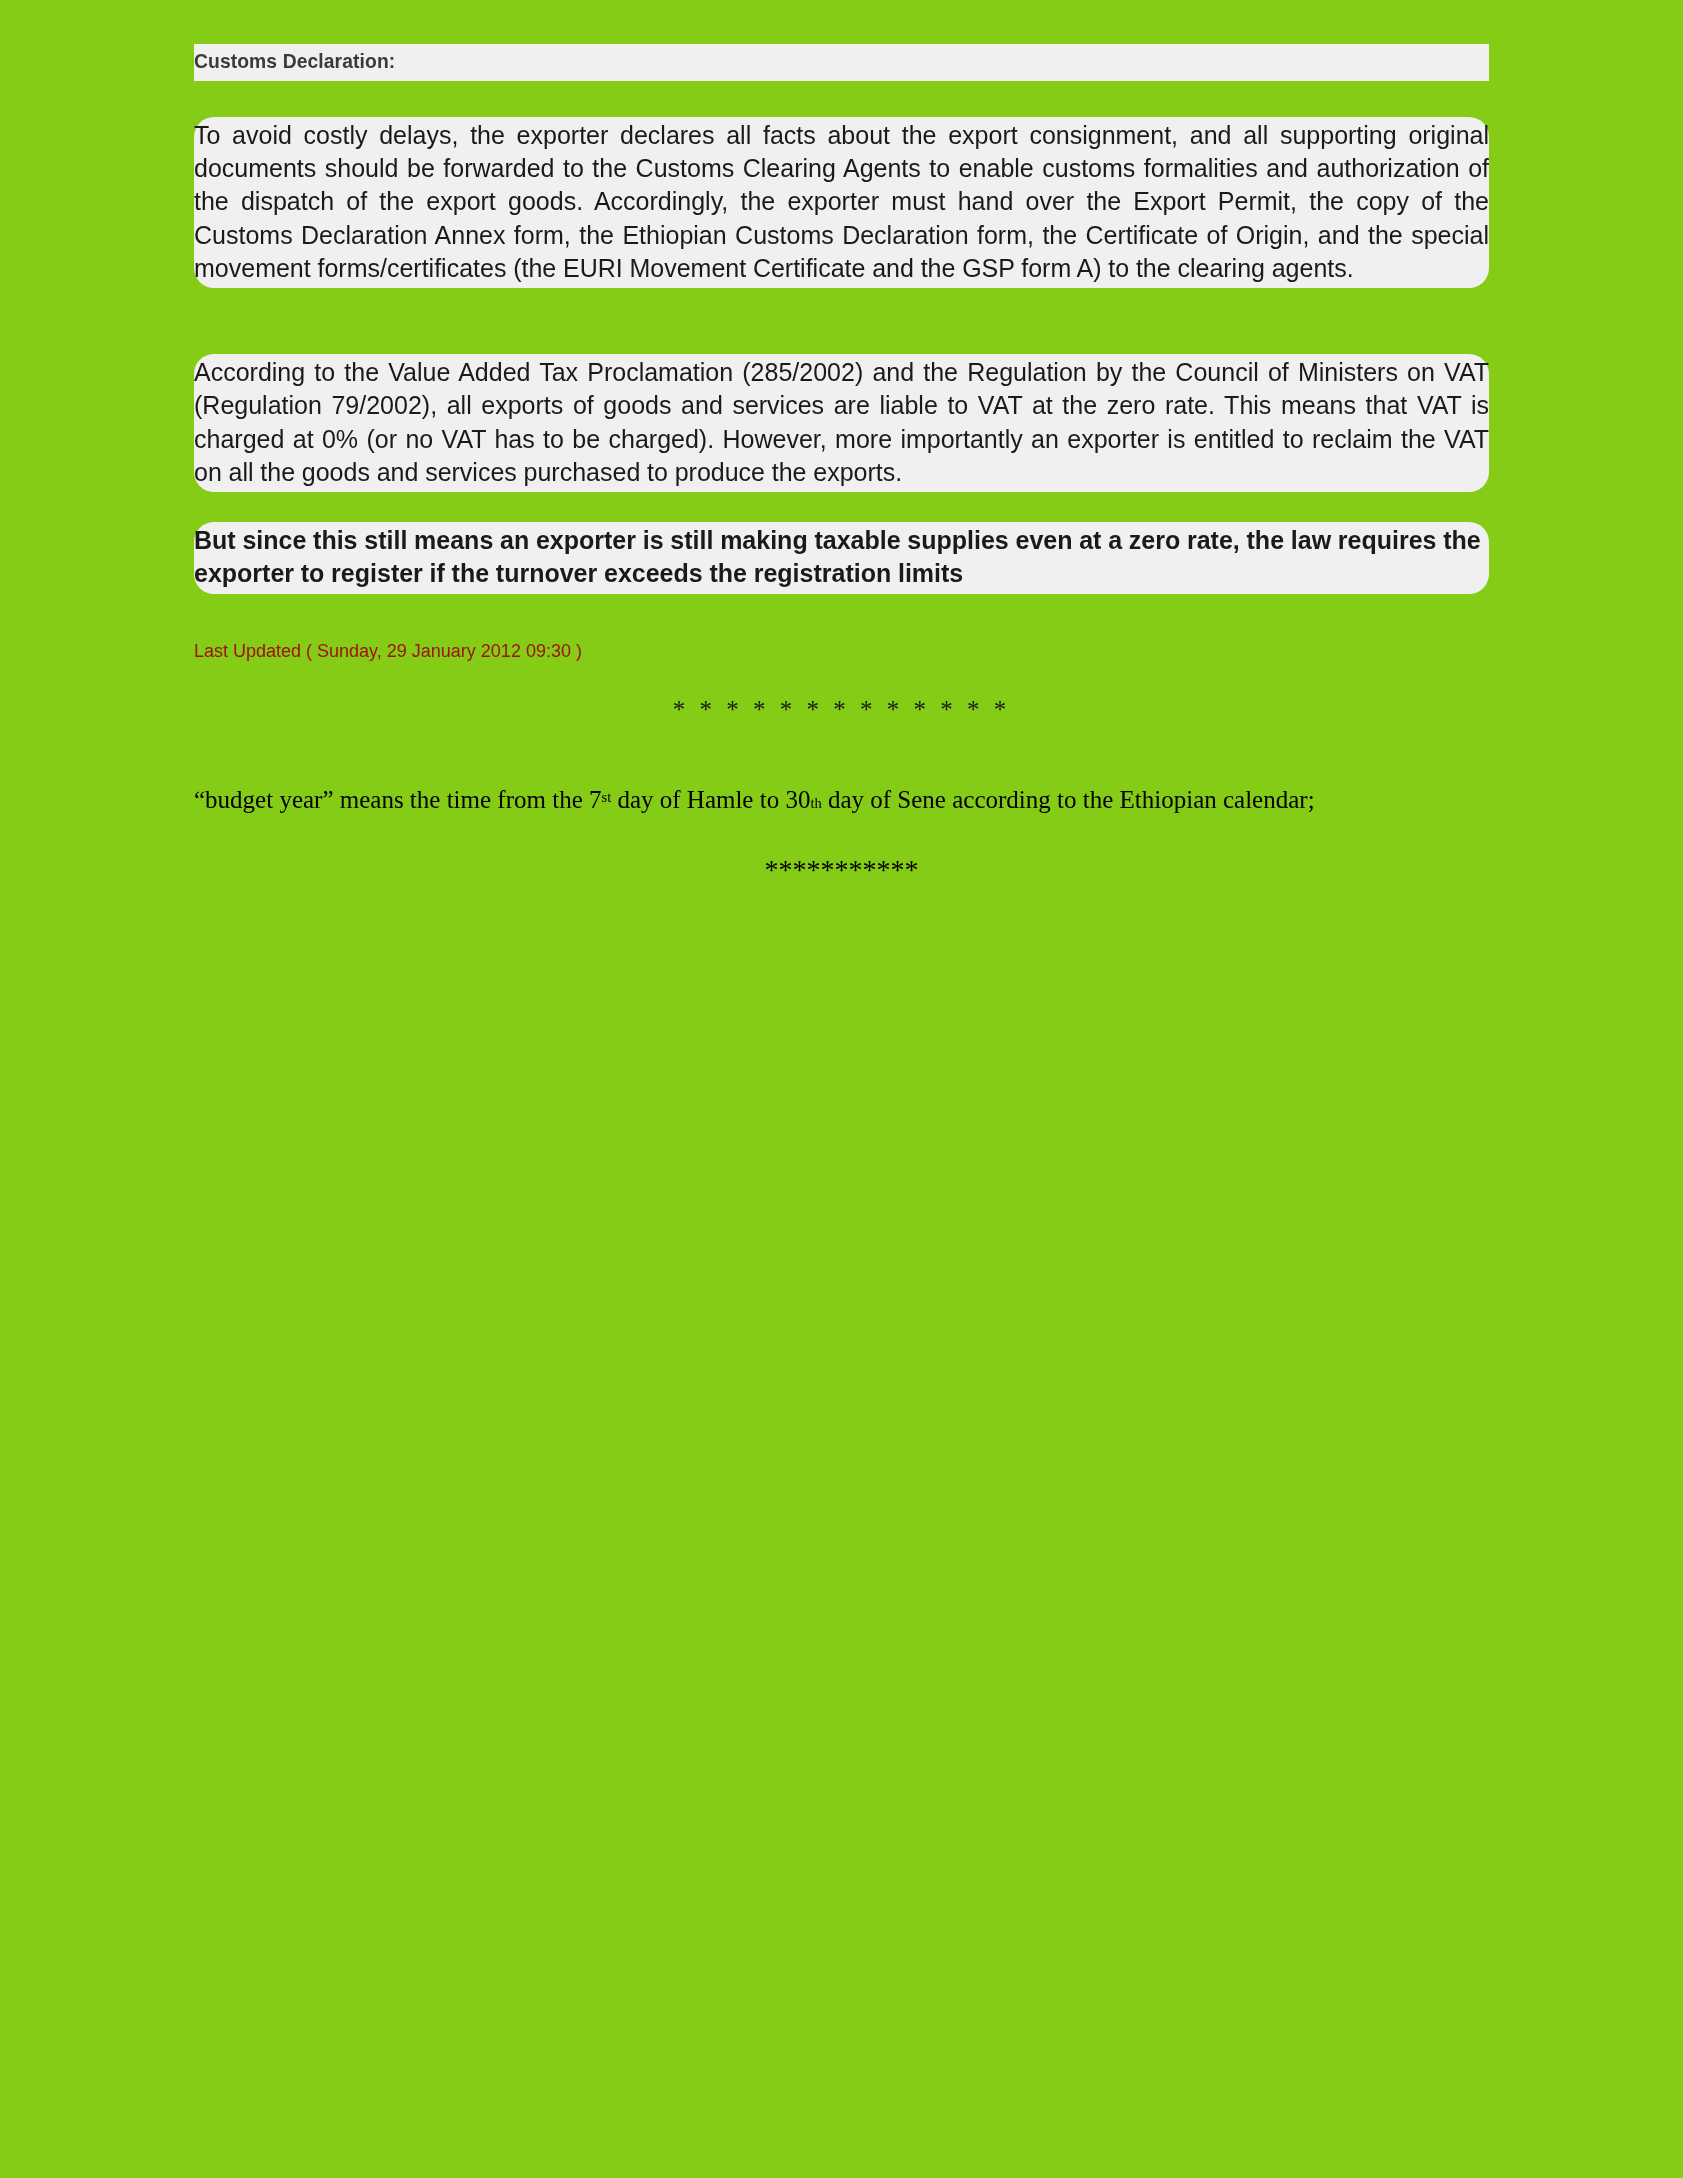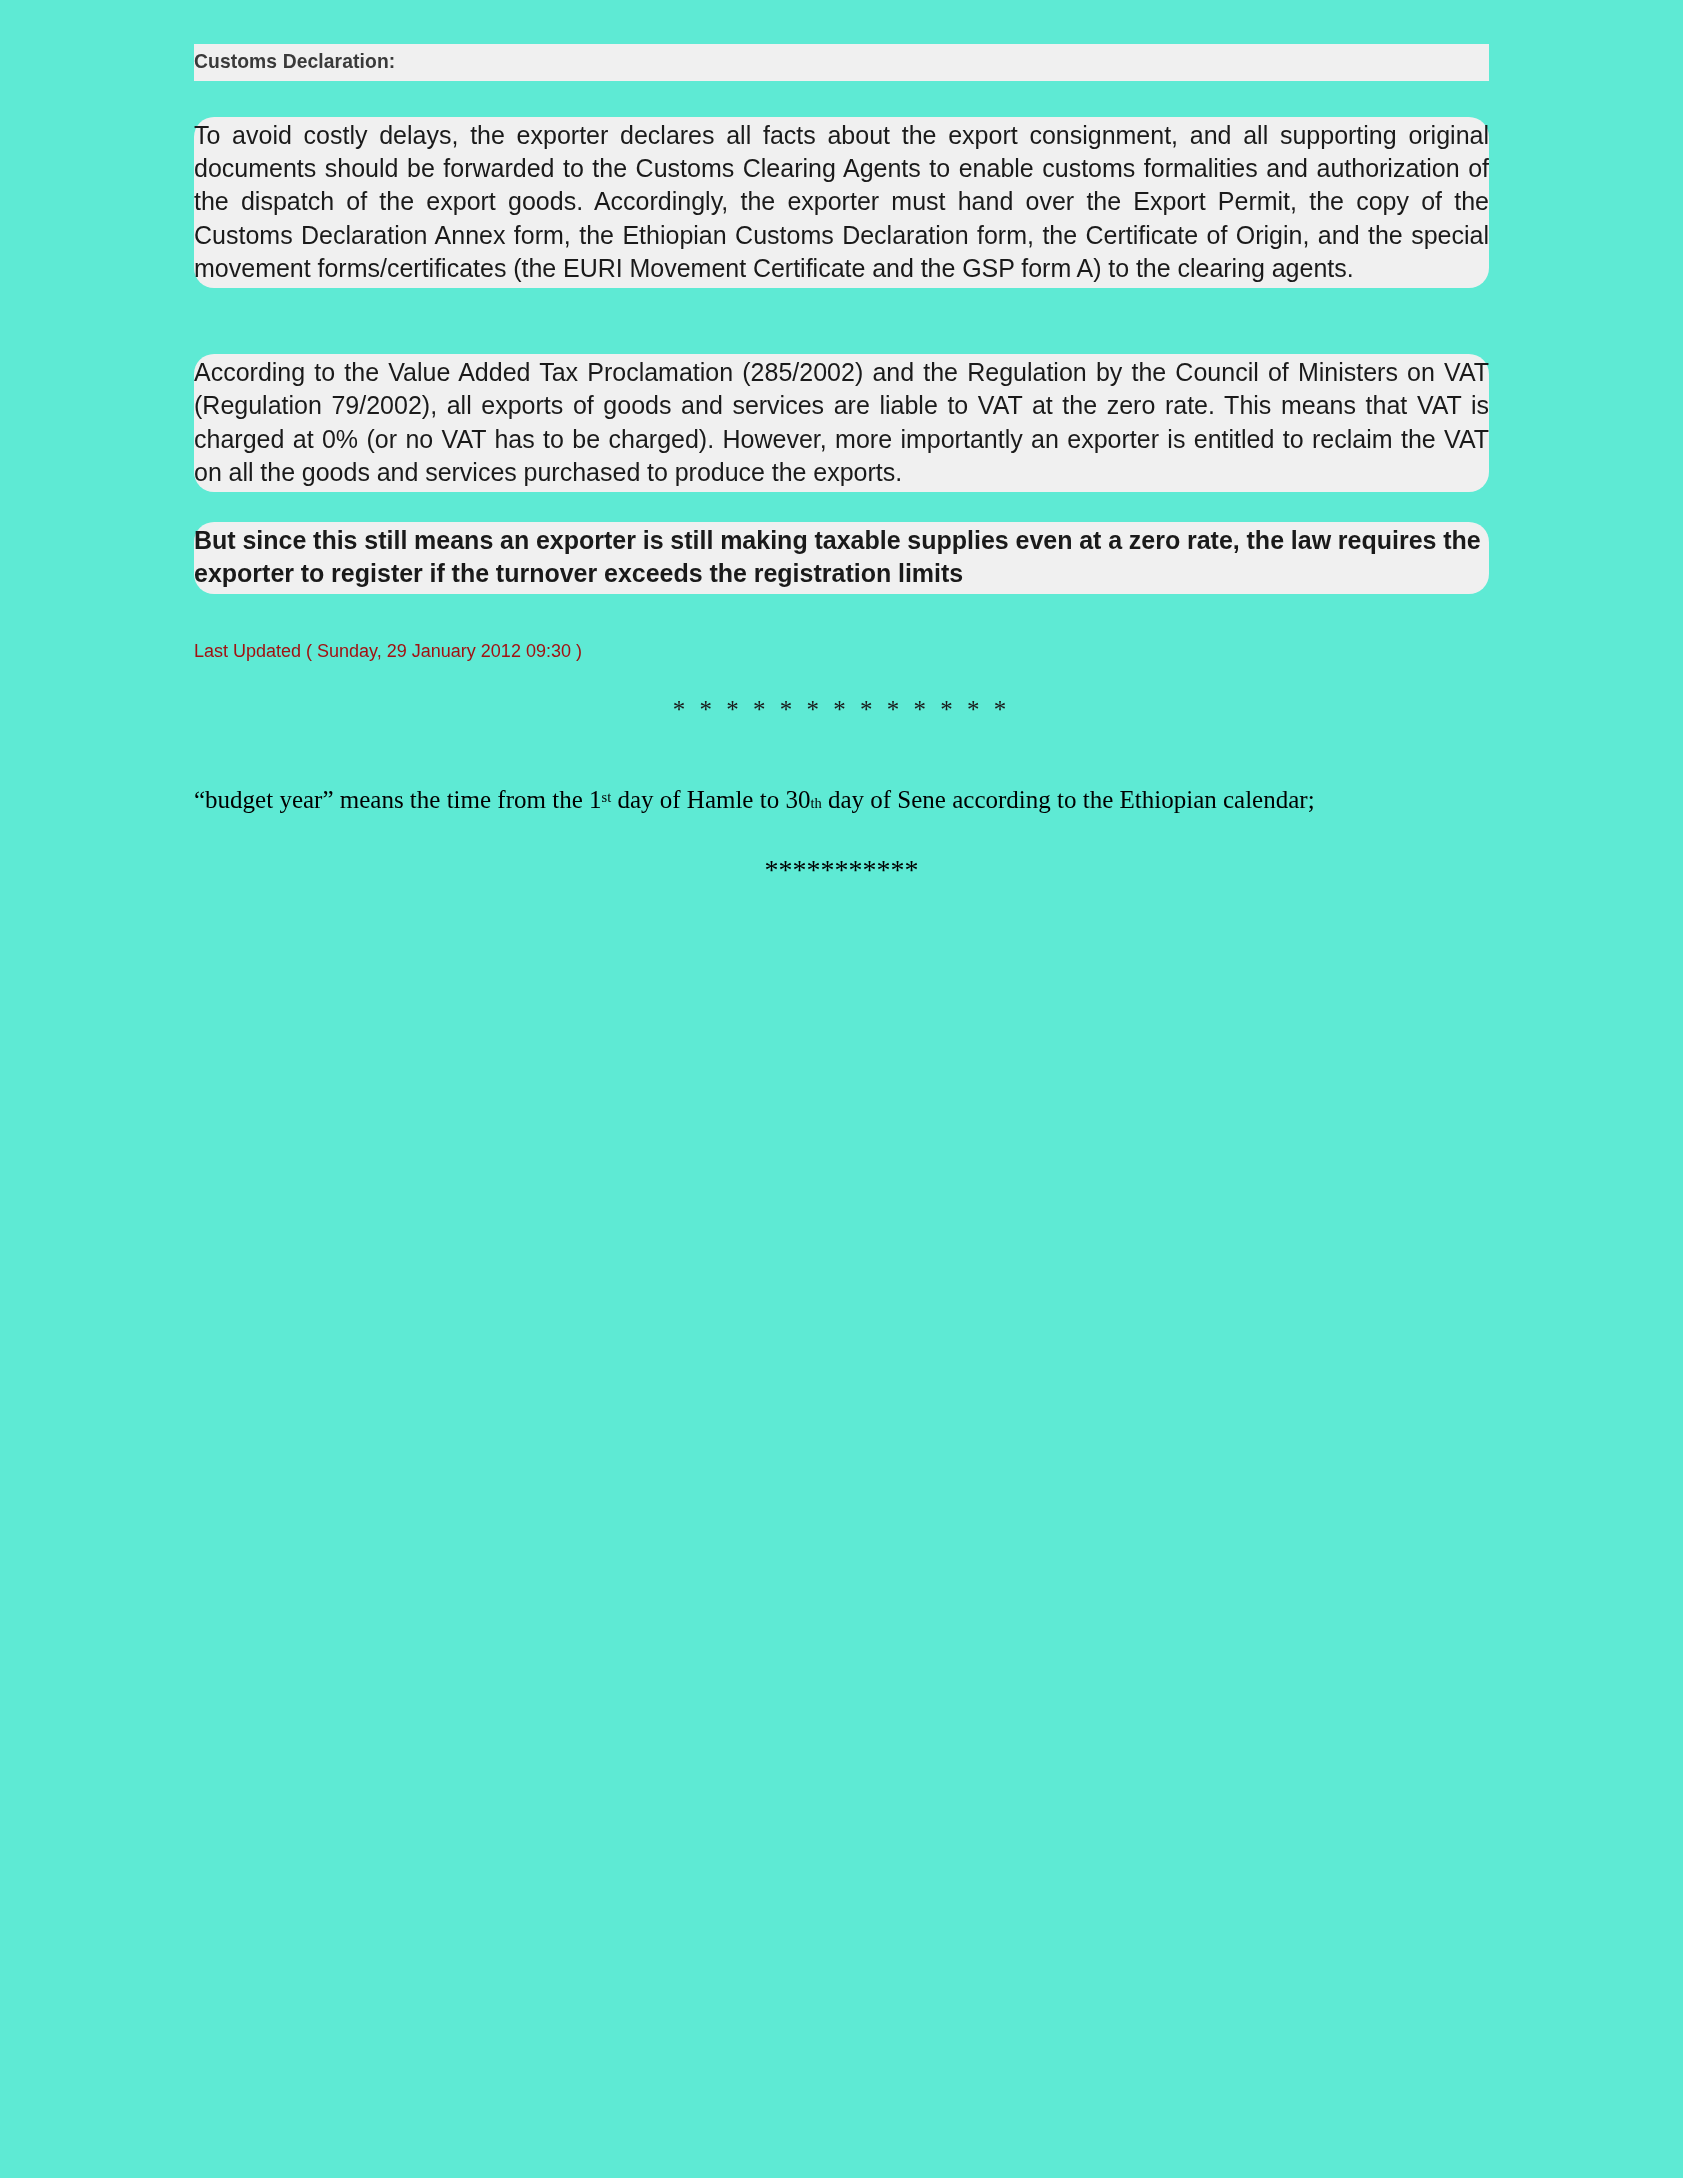--- a/index.html
+++ b/index.html
@@ -14,21 +14,21 @@
     font-family: "Liberation Sans", sans-serif;
     -webkit-font-smoothing: antialiased;
   }
 
   .page {
     position: absolute;
     left: 0;
     top: 0;
     width: 1683px;
     height: 2178px;
-    background: #5eead4;
+    background: #84cc16;
     overflow: hidden;
   }
 
   
   .content {
     position: absolute;
     left: 194px;
     top: 0;
     width: 1295px;
   }
@@ -145,21 +145,21 @@
 
     <div class="last-updated">Last Updated ( Sunday, 29 January 2012 09:30 )</div>
 
     <div class="spacer-30"></div>
 
     <div class="stars-row-sans">* * * * * * * * * * * * *</div>
 
     <div class="spacer-60"></div>
 
     <div class="serif-line">
-      <span>“budget year” means the time from the 1</span><sup>st</sup><span> day of Hamle to 30</span><span class="subtxt">th</span><span> day of Sene according to the Ethiopian calendar;</span>
+      <span>“budget year” means the time from the 7</span><sup>st</sup><span> day of Hamle to 30</span><span class="subtxt">th</span><span> day of Sene according to the Ethiopian calendar;</span>
     </div>
 
     <div class="spacer-36"></div>
 
     <div class="stars-row-serif">***********</div>
 
   </div>
 </div>
 
 

